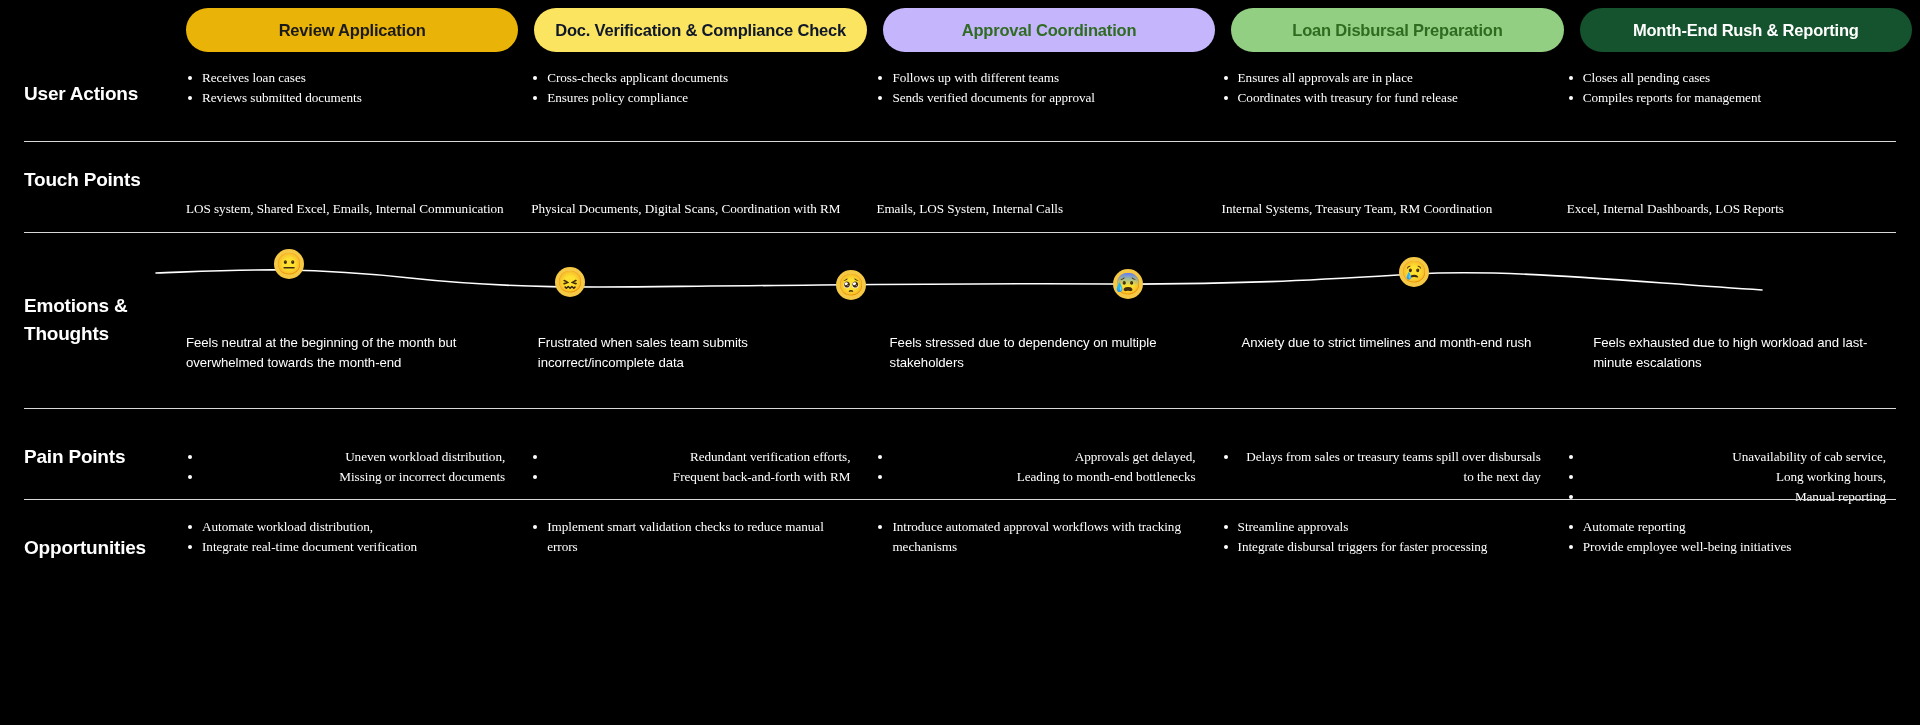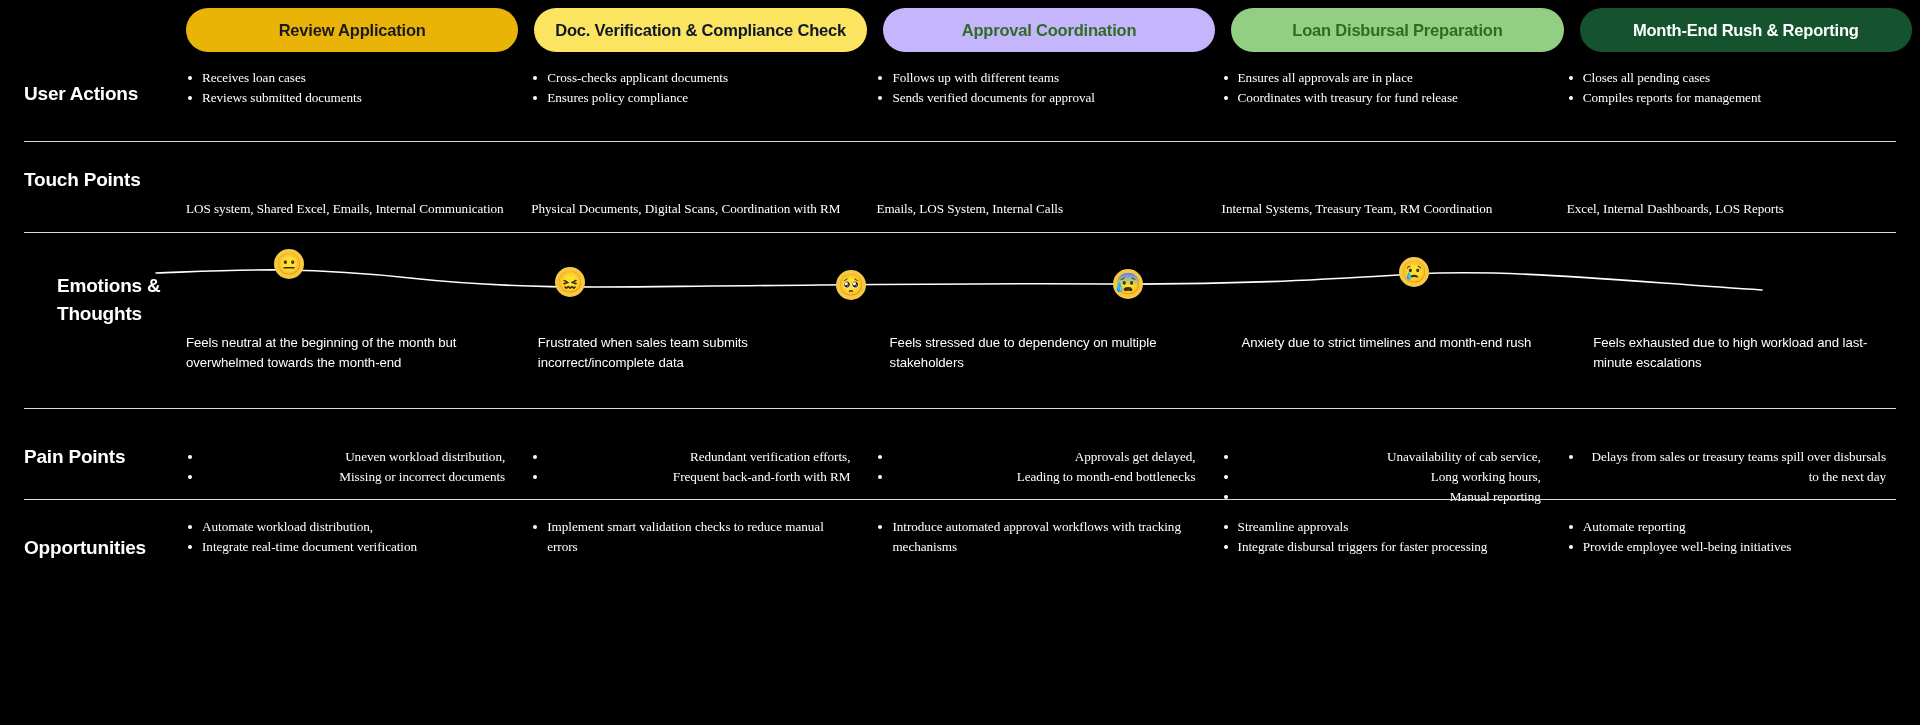--- a/index.html
+++ b/index.html
@@ -172,21 +172,21 @@
       </div>
       <div class="cell">
         <div class="plain-text">Internal Systems, Treasury Team, RM Coordination</div>
       </div>
       <div class="cell">
         <div class="plain-text">Excel, Internal Dashboards, LOS Reports</div>
       </div>
     </div>
   <div class="row-divider" style="top:232px;"></div>
 
-  <div class="row-label" style="top:272px;margin-left:33px;">Emotions &amp; Thoughts</div>
+  <div class="row-label" style="top:292px;">Emotions &amp; Thoughts</div>
 
   <div id="emotion-graph">
     <svg width="1762" height="60" viewBox="0 0 1762 60">
       <path id="emotion-path" fill="none" stroke="#ffffff" stroke-width="1.6" stroke-linecap="round" d="M 6 27 C 90 24 150 20 260 32 C 370 44 470 41 560 40 C 700 39 820 37 960 38 C 1090 39 1180 33 1264 28 C 1360 23 1460 34 1612 44"></path>
     </svg>
   <div class="emoji" style="left: 139px; top: 18px; background: rgb(246, 201, 68);">😐</div><div class="emoji" style="left: 420px; top: 36px; background: rgb(246, 201, 68);">😖</div><div class="emoji" style="left: 701px; top: 39px; background: rgb(246, 201, 68);">🥺</div><div class="emoji" style="left: 978px; top: 38px; background: rgb(246, 201, 68);">😰</div><div class="emoji" style="left: 1264px; top: 26px; background: rgb(246, 201, 68);">😢</div></div>
 
   <div class="emotion-captions" id="emotion-captions">
       <div class="cell">
         <div class="plain-text">Feels neutral at the beginning of the month but overwhelmed towards the month-end</div>
@@ -222,30 +222,30 @@
         </ul>
       </div>
       <div class="cell">
         <ul>
           <li>Approvals get delayed,</li>
           <li>Leading to month-end bottlenecks</li>
         </ul>
       </div>
       <div class="cell">
         <ul>
+          <li>Delays from sales or treasury teams spill over disbursals to the next day</li>
+        </ul>
+      </div>
+      <div class="cell">
+        <ul>
           <li>Unavailability of cab service,</li>
           <li>Long working hours,</li>
           <li>Manual reporting</li>
         </ul>
       </div>
-      <div class="cell">
-        <ul>
-          <li>Delays from sales or treasury teams spill over disbursals to the next day</li>
-        </ul>
-      </div>
     </div>
   <div class="row-divider" style="top:499px;"></div>
 
   <div class="row-label" style="top:534px;">Opportunities</div>
   <div class="cells" style="top:517px;" id="cells-opportunities">
       <div class="cell">
         <ul>
           <li>Automate workload distribution,</li>
           <li>Integrate real-time document verification</li>
         </ul>

